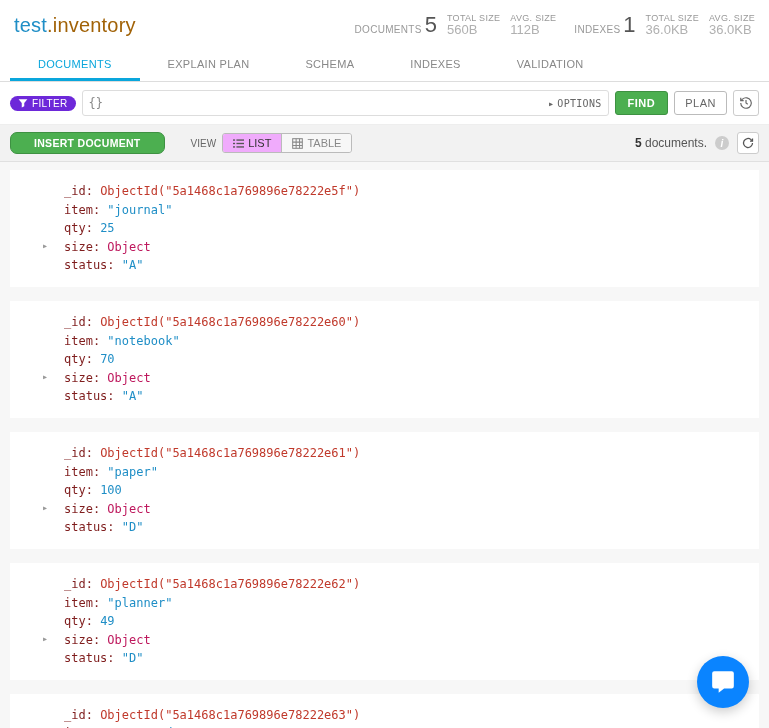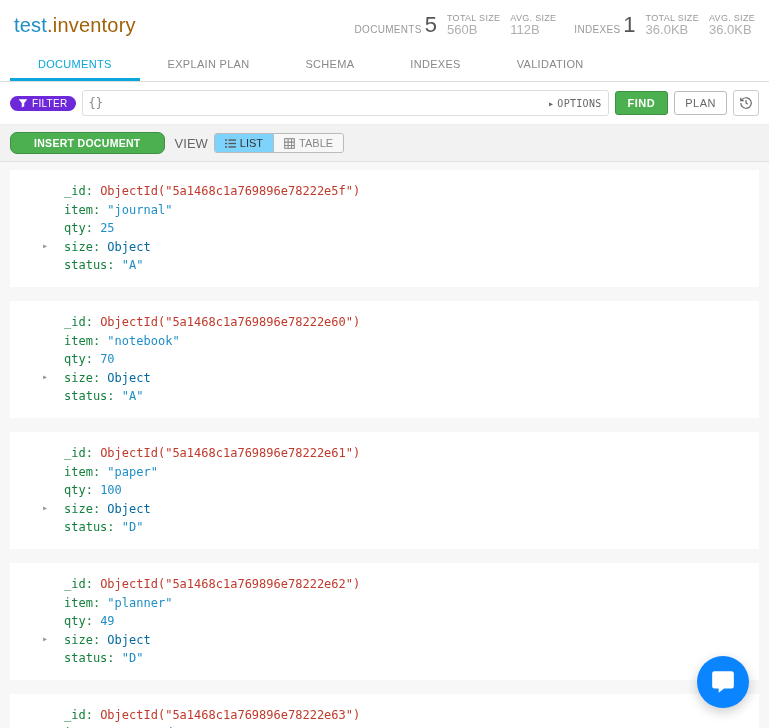--- a/index.html
+++ b/index.html
@@ -147,36 +147,36 @@
     background: #4caf50;
     border: 1px solid #3e9142;
     color: #fff;
     font-weight: 600;
     font-size: 10.5px;
     letter-spacing: 0.3px;
     padding: 4px 23px;
     border-radius: 7px;
     cursor:pointer;
   }
-  .view-label { font-size: 13px; color:#666; margin-left:4px; }
+  .view-label { font-size: 10px; color:#666; margin-left:20px; }
   .view-toggle {
     display: flex;
     border: 1px solid #bbb;
     border-radius: 3px;
     overflow: hidden;
   }
   .view-toggle > div {
     padding: 3px 10px;
     font-size: 11px;
     display:flex;
     align-items:center;
     gap:4px;
     cursor:pointer;
   }
-  .view-toggle > div.active { background:#7dd3fc; }
+  .view-toggle > div.active { background:#f0abfc; }
   .view-toggle > div:not(.active) { background:#f7f7f7; color:#888; }
   .view-toggle > div:first-child { border-right:1px solid #bbb; }
   .toolbar-right { margin-left:auto; display:flex; align-items:center; gap:8px; color:#555; }
   .toolbar-right b { font-weight:700; color:#333; }
   .info-icon {
     width:14px; height:14px; border-radius:50%;
     background:#ccc; color:#fff; font-size:10px;
     display:flex; align-items:center; justify-content:center;
     font-weight:bold; font-style:italic;
   }
@@ -185,25 +185,25 @@
   .doclist { background:#f7f7f7; padding:8px 10px 20px; display:flex; flex-direction:column; gap:14px; }
   .doc {
     background:#fff;
     padding: 12px 20px 12px 54px;
     font-family: Menlo, Consolas, monospace;
     font-size: 12px;
     line-height: 1.55;
     position:relative;
   }
   .doc .row { white-space: pre; }
-  .k { color:#15803d;margin-top:35px; }
+  .k { color:#7f1d1d;margin-top:35px; }
   .oid-fn { color:#c0392b; }
   .str { color:#1f8ec6; }
   .num { color:#1f8ec6; }
-  .obj { color:#0369a1; }
+  .obj { color:#be185d; }
   .expand {
     position:absolute; left:44px;
     font-size:10px; color:#999; cursor:pointer;
     user-select:none;
   }
   .chat-bubble {
     position: fixed;
     bottom: 20px; right: 20px;
     width: 52px; height: 52px;
     border-radius: 50%;
@@ -301,20 +301,30 @@
       <svg width="11" height="11" viewBox="0 0 16 16" fill="none" stroke="#888" stroke-width="1.5">
           <rect x="1" y="1" width="14" height="14"></rect>
           <line x1="1" y1="6" x2="15" y2="6"></line>
           <line x1="1" y1="11" x2="15" y2="11"></line>
           <line x1="6" y1="1" x2="6" y2="15"></line>
           <line x1="11" y1="1" x2="11" y2="15"></line>
         </svg>
       <span>TABLE</span>
     </div>
   </div>
+  <div class="toolbar-right">
+    <span><b>5</b> <span>documents.</span></span>
+    <span class="info-icon">i</span>
+    <span class="refresh-icon">
+      <svg width="12" height="12" viewBox="0 0 24 24" fill="none" stroke="#555" stroke-width="2.5">
+          <path d="M21 12a9 9 0 1 1-3-6.7L21 8"></path>
+          <polyline points="21 3 21 8 16 8"></polyline>
+        </svg>
+    </span>
+  </div>
 </div>
 
 <div class="doclist" id="doclist">
     <div class="doc">
       <div class="row"><span class="k">_id:</span> <span class="oid-fn">ObjectId("5a1468c1a769896e78222e5f")</span></div>
       <div class="row"><span class="k">item:</span> <span class="str">"journal"</span></div>
       <div class="row"><span class="k">qty:</span> <span class="num">25</span></div>
       <div class="row"><span class="expand" style="margin-left:-12px;">▸</span><span class="k">size:</span> <span class="obj">Object</span></div>
       <div class="row"><span class="k">status:</span> <span class="str">"A"</span></div>
     </div>

